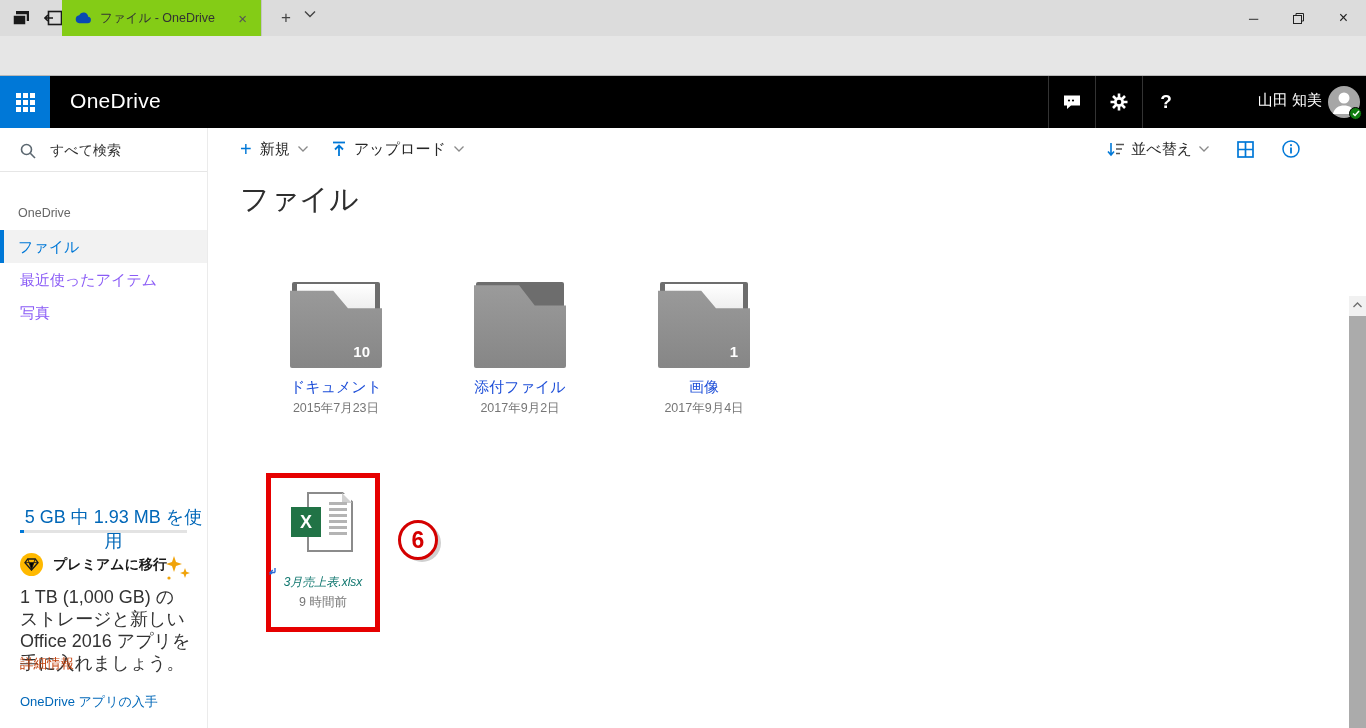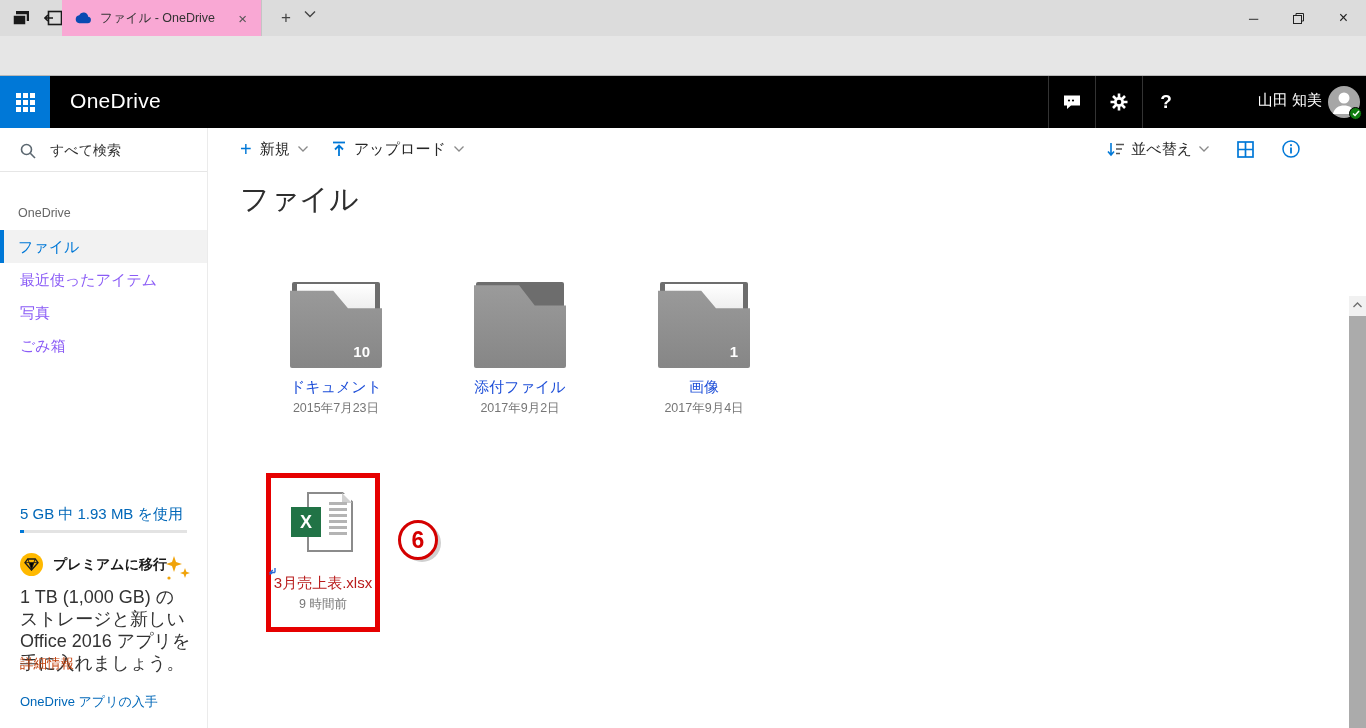--- a/index.html
+++ b/index.html
@@ -2,21 +2,21 @@
 <html><head>
 <meta charset="utf-8">
 <style>
   * { margin:0; padding:0; box-sizing:border-box; }
   html,body { width:1366px; height:728px; overflow:hidden; }
   body { font-family:"Liberation Sans","DejaVu Sans",sans-serif; background:#fff; position:relative; }
 
   
   .tabbar { position:absolute; left:0; top:0; width:1366px; height:36px; background:#dcdcdc; }
   .tab-left-icons { position:absolute; left:0; top:0; height:36px; display:flex; align-items:center; gap:14px; padding:0 12px; border-right:1px solid #bfbfbf; }
-  .tab { position:absolute; left:62px; top:0; width:200px; height:36px; background:#f9a8d4; border-right:1px solid #c4c4c4; display:flex; align-items:center; padding:0 8px 0 12px;justify-content:flex-end; }
+  .tab { position:absolute; left:62px; top:0; width:200px; height:36px; background:#84cc16; border-right:1px solid #c4c4c4; display:flex; align-items:center; padding:0 8px 0 12px;justify-content:flex-end; }
   .tab-title { font-size:12.5px; color:#333; flex:1; margin-left:8px; white-space:nowrap; overflow:hidden; }
   .tab-close { font-size:15px; color:#555; padding:0 6px; cursor:default; }
   .newtab { position:absolute; left:272px; top:6px; width:28px; height:24px; text-align:center; font-size:17px; color:#444; line-height:24px; }
   .tablist-chev { position:absolute; left:304px; top:10px; }
   .win-controls { position:absolute; right:0; top:0; height:36px; display:flex; }
   .win-btn { width:45px; height:36px; display:flex; align-items:center; justify-content:center; font-size:13px; color:#222; }
 
   .addrbar { position:absolute; left:0; top:36px; width:1366px; height:40px; background:#e6e6e6; border-bottom:1px solid #b8b8b8; }
   .nav-ic { position:absolute; top:44px; width:26px; height:26px; display:flex; align-items:center; justify-content:center; font-size:19px; color:#333; }
   .urlbox { position:absolute; left:196px; top:40px; width:976px; height:33px; background:#fff; display:flex; align-items:center; padding:0 8px 0 12px; }
@@ -41,21 +41,21 @@
 
   
   .sidebar { position:absolute; left:0; top:128px; width:208px; height:600px; background:#fff; border-right:1px solid #ebebeb; }
   .search-row { position:absolute; left:0; top:8px; width:100%; height:30px; display:flex; align-items:center; padding-left:20px; gap:14px; }
   .search-label { font-size:14px; color:#333; }
   .side-div { position:absolute; left:0; top:43px; width:100%; height:1px; background:#e6e6e6; }
   .side-section { position:absolute; left:18px; top:78px; font-size:12.5px; color:#666; }
   .side-nav { position:absolute; left:0; top:102px; width:100%; }
   .nav-item { height:33px; line-height:33px; padding-left:20px; font-size:15px; color:#8b5cf6; cursor:pointer; }
   .nav-item.sel { background:#f2f2f2; border-left:4px solid #0078d7; padding-left:14px; color:#0078d7; }
-  .storage-link { position:absolute; left:20px; top:377px; font-size:15px; color:#0067b8; }
+  .storage-link { position:absolute; left:20px; top:377px; font-size:18px; color:#0067b8;text-align:center; }
   .progress { position:absolute; left:20px; top:402px; width:167px; height:3px; background:#e3e3e3; }
   .progress span { display:block; width:4px; height:3px; background:#0078d7; }
   .premium-row { position:absolute; left:20px; top:425px; display:flex; align-items:center; gap:10px; }
   .prem-circle { width:23px; height:23px; border-radius:50%; background:#ffb900; display:flex; align-items:center; justify-content:center; }
   .prem-title { font-size:14px; font-weight:bold; color:#1a1a1a; }
   .sparkles { position:absolute; left:162px; top:428px; width:30px; height:26px; }
   .prem-body { position:absolute; left:20px; top:458px; width:172px; font-size:18px; color:#333; line-height:22px; }
   .details-link { position:absolute; left:20px; top:527px; font-size:13.5px; color:#c2410c; }
   .getapp-link { position:absolute; left:20px; top:565px; font-size:13px; color:#0067b8; }
 
@@ -83,21 +83,21 @@
 
   
   .red-box { position:absolute; left:58px; top:345px; width:114px; height:159px; border:5px solid #e60000; background:#fff; }
   .file-tile { position:absolute; left:0; top:0; width:104px; height:149px; text-align:center; cursor:pointer; }
   .xl-wrap { position:relative; width:64px; height:72px; margin:14px auto 0; }
   .xl-page { position:absolute; left:16px; top:0; width:46px; height:60px; background:#fff; border:2px solid #8b8b8b; clip-path:polygon(0 0,78% 0,100% 16%,100% 100%,0 100%); }
   .xl-fold { position:absolute; left:51px; top:1px; width:10px; height:10px; background:#d0d0d0; clip-path:polygon(0 0,100% 100%,0 100%); }
   .xl-lines { position:absolute; left:38px; top:10px; display:flex; flex-direction:column; gap:3.5px; }
   .xl-lines i { display:block; width:18px; height:2.5px; background:#b4b4b4; }
   .xl-sq { position:absolute; left:0; top:15px; width:30px; height:30px; background:#217346; color:#fff; font-weight:bold; font-size:18px; line-height:30px; text-align:center; }
-  .file-name-row { margin-top:10px; font-size:15px; color:#b91c1c; position:relative; white-space:nowrap; }
+  .file-name-row { margin-top:10px; font-size:12px; color:#0f766e; position:relative; white-space:nowrap;font-style:italic; }
   .new-arrow { position:absolute; left:-4px; top:-7px; }
   .file-time { margin-top:3px; font-size:12.5px; color:#767676; }
 
   .marker { position:absolute; left:190px; top:392px; width:40px; height:40px; border:3px solid #d40000; border-radius:50%; background:#fff; color:#d40000; font-size:23px; font-weight:bold; display:flex; align-items:center; justify-content:center; box-shadow:4px 3px 0 -1px #d0d0d0; }
 
   
   .scrollbar { position:absolute; right:0; top:168px; width:17px; height:560px; background:#f1f1f1; }
   .sb-btn { position:absolute; left:0; width:17px; height:17px; display:flex; align-items:center; justify-content:center; }
   .sb-thumb { position:absolute; left:0; top:20px; width:17px; height:456px; background:#ababab; }
 
@@ -259,21 +259,20 @@
         </svg>
     </span>
     <span class="search-label">すべて検索</span>
   </div>
   <div class="side-div"></div>
   <div class="side-section">OneDrive</div>
   <div class="side-nav">
     <div class="nav-item sel">ファイル</div>
     <div class="nav-item">最近使ったアイテム</div>
     <div class="nav-item">写真</div>
-    <div class="nav-item">ごみ箱</div>
   </div>
   <a class="storage-link">5 GB 中 1.93 MB を使用</a>
   <div class="progress">
       <span></span>
     </div>
   <div class="premium-row">
     <span class="prem-circle">
       <svg width="15" height="13" viewBox="0 0 16 14">
           <path d="M4 1h8l3 4-7 8-7-8z" fill="none" stroke="#1a1a1a" stroke-width="1.5"></path>
           <path d="M1 5h14 M5.5 5 8 12.5 10.5 5 M4 1l1.5 4 M12 1l-1.5 4" stroke="#1a1a1a" stroke-width="1"></path>

